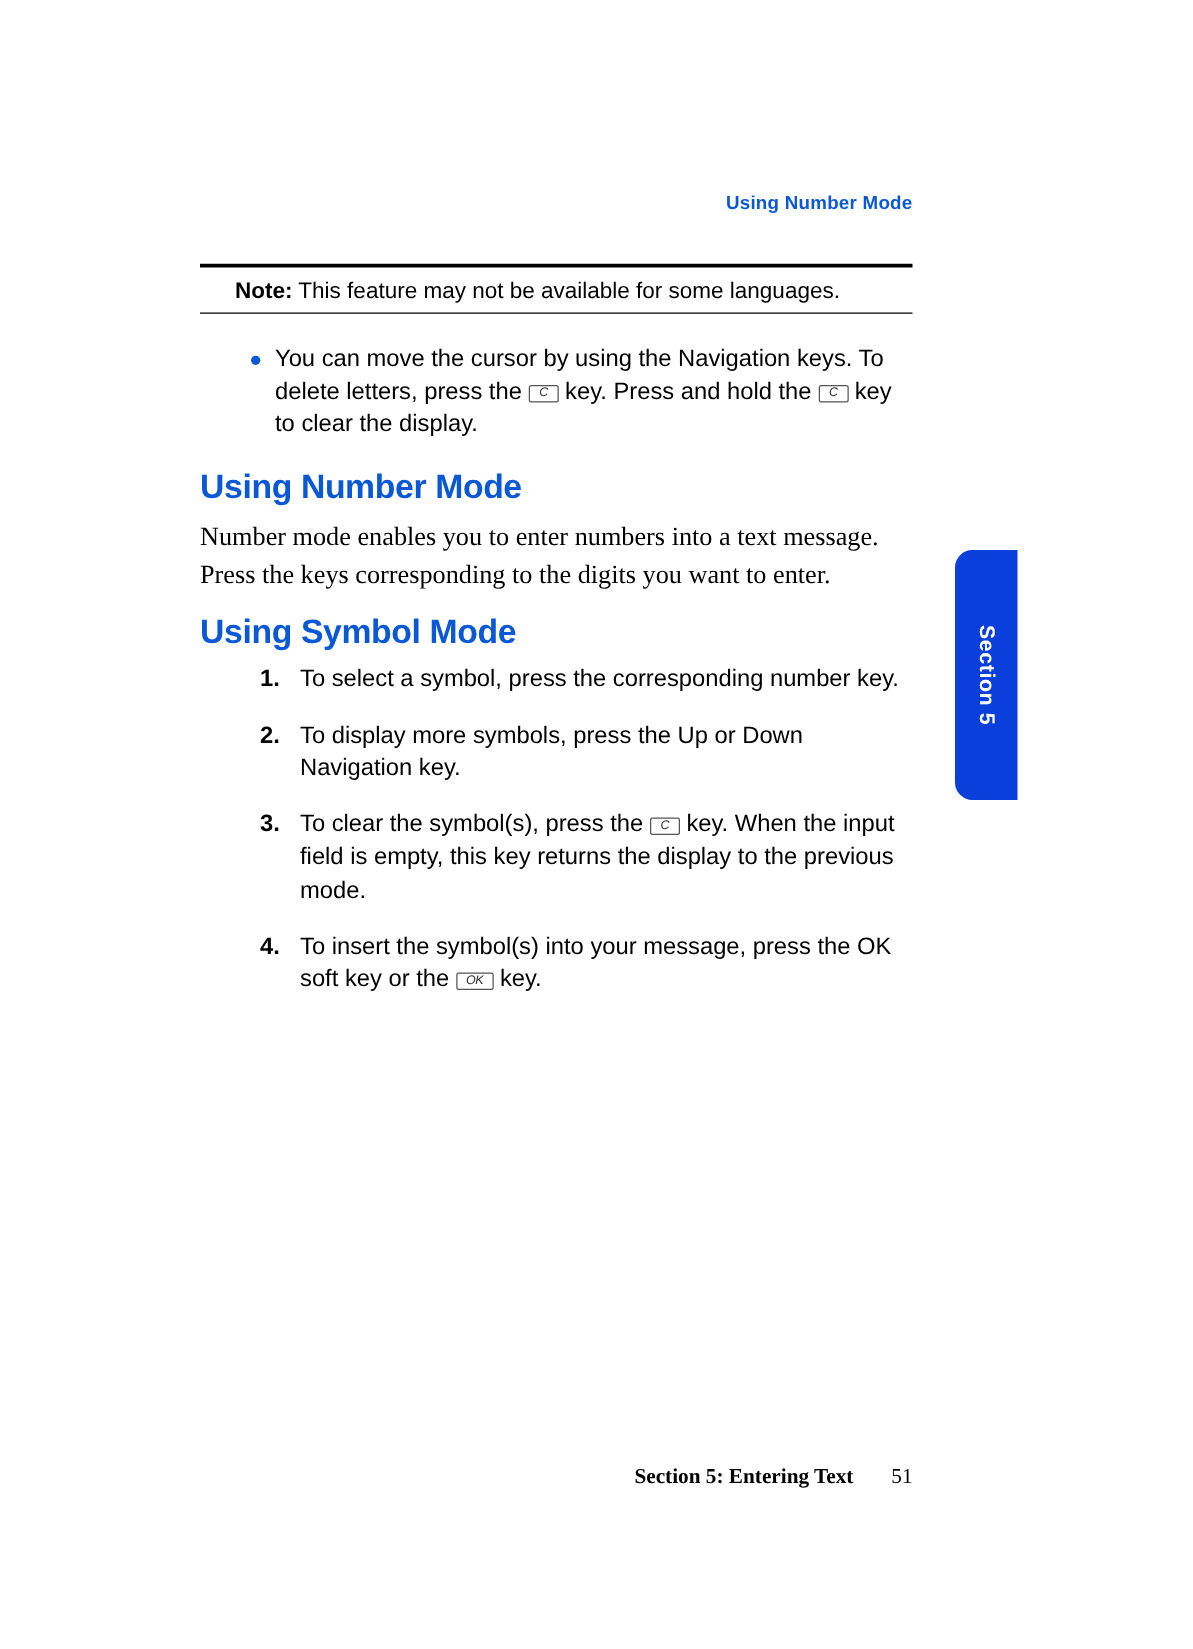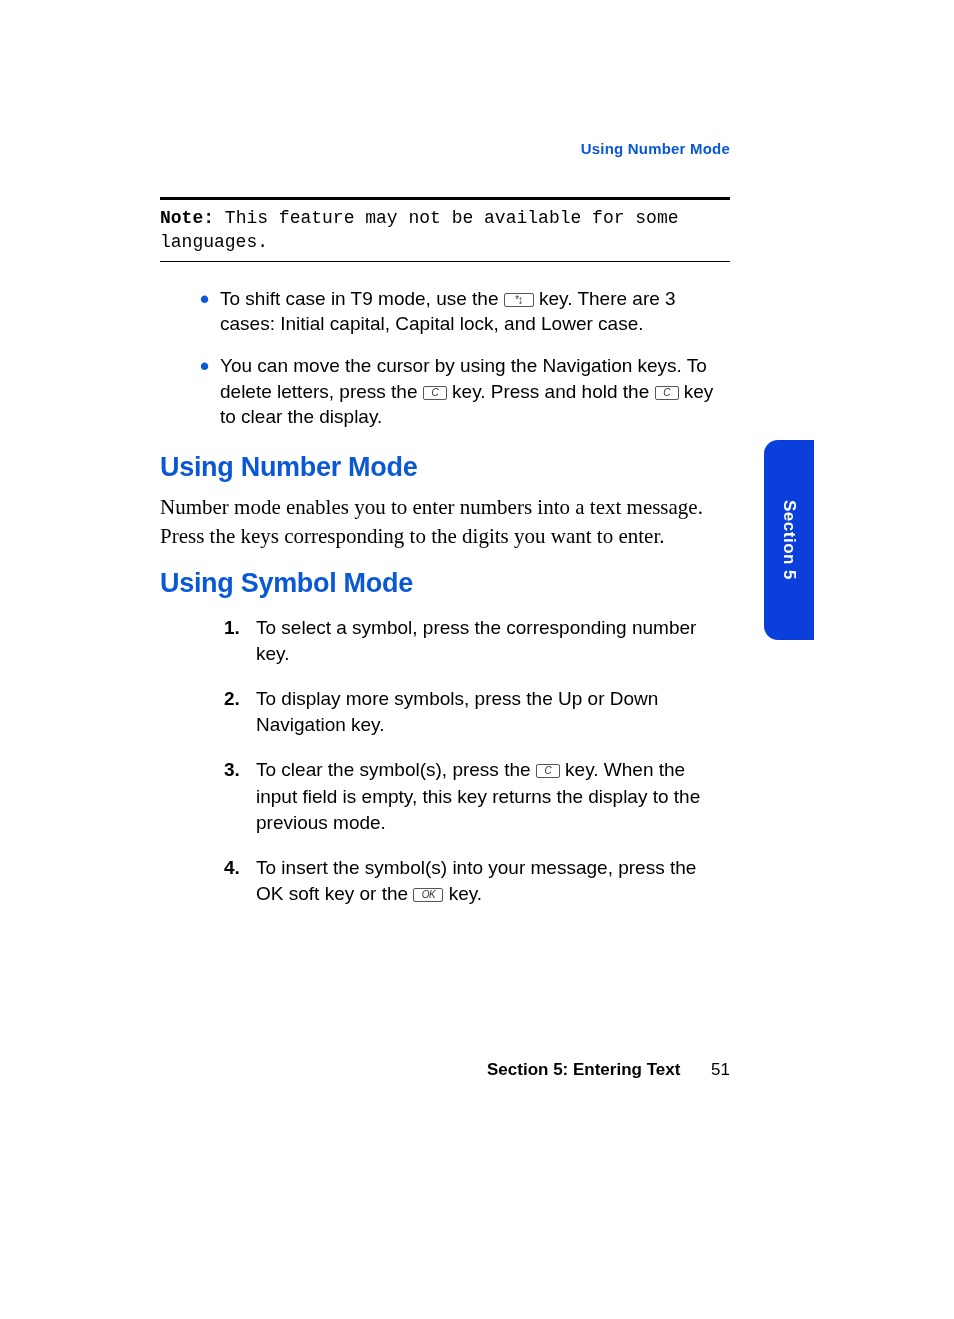--- a/index.html
+++ b/index.html
@@ -14,21 +14,21 @@
     height:1319px;
     background:#fff;
     font-family:Arial,Helvetica,sans-serif;
     color:var(--text);
     position:relative;
     box-sizing:border-box;
   }
   .page{
     position:absolute;
     left:160px;
-    top:140px;
+    top:154px;
     width:570px;
   }
   .header-link{
     text-align:right;
     font-size:15px;
     font-weight:bold;
     color:var(--bright-blue);
     margin-bottom:40px;
     letter-spacing:0.2px;
   }
@@ -37,21 +37,22 @@
     border-top:3px solid #000;
     margin:0 0 6px 0;
   }
   .rule.thin{
     border-top:1.5px solid #000;
     margin:6px 0 24px 0;
   }
   .note-row{
     font-size:18px;
     line-height:1.35;
-    font-family:Liberation Mono, monospace;
+    font-family:Liberation Sans, sans-serif;
+    margin-left:28px;
   }
   .note-row b{font-weight:bold;}
   .bullets{
     margin:0 0 22px 0;
     padding-left:60px;
     list-style:none;
   }
   .bullets>li{
     position:relative;
     font-size:19px;
@@ -78,21 +79,21 @@
     font-stretch:condensed;
     letter-spacing:-0.3px;
   }
   p.body{
     font-family:Georgia, 'Book Antiqua', Palatino, serif;
     font-size:21px;
     line-height:1.4;
     margin:0 0 16px 0;
   }
   ol.steps{
-    margin:16px;
+    margin:0;
     padding-left:80px;
     list-style:none;
     counter-reset:step;
   }
   ol.steps>li{
     position:relative;
     font-size:19px;
     line-height:1.4;
     margin-bottom:18px;
     font-family:Arial,Helvetica,sans-serif;
@@ -141,23 +142,23 @@
     writing-mode:vertical-rl;
     font-weight:bold;
     font-size:17px;
     font-family:Arial,Helvetica,sans-serif;
     letter-spacing:0.5px;
   }
   .footer{
     position:absolute;
     left:160px;
     width:570px;
-    top:1060px;
+    top:1171px;
     text-align:right;
-    font-family:Liberation Sans, sans-serif;
+    font-family:Liberation Serif, serif;
     font-size:17px;
   }
   .footer .sect{font-weight:bold;}
   .footer .pg{display:inline-block;margin-left:26px;}
 </style>
 </head>
 <body>
 
 <div class="page">
 
@@ -165,25 +166,20 @@
 
   <hr class="rule">
   <div class="note-row">
     <b>Note:</b>
     <span>This feature may not be available for some languages.</span>
   </div>
   <hr class="rule thin">
 
   <ul class="bullets">
     <li>
-      <span>To shift case in T9 mode, use the </span>
-      <span class="keycap wide">*↨</span>
-      <span> key. There are 3 cases: Initial capital, Capital lock, and Lower case.</span>
-    </li>
-    <li>
       <span>You can move the cursor by using the Navigation keys. To delete letters, press the </span>
       <span class="keycap">C</span>
       <span> key. Press and hold the </span>
       <span class="keycap">C</span>
       <span> key to clear the display.</span>
     </li>
   </ul>
 
   <h2 class="section">Using Number Mode</h2>
   <p class="body">Number mode enables you to enter numbers into a text message. Press the keys corresponding to the digits you want to enter.</p>

